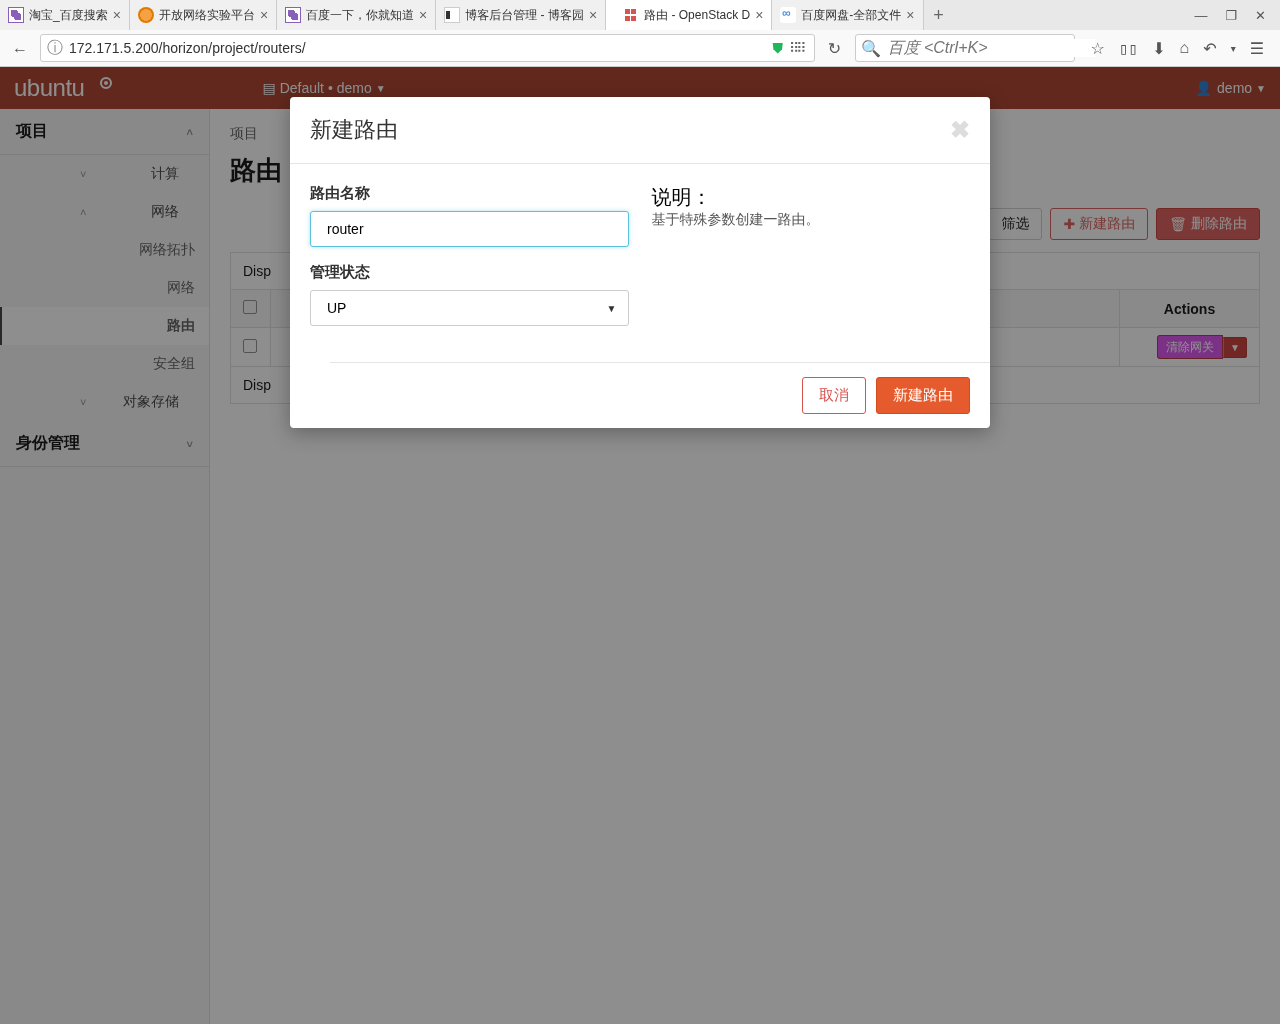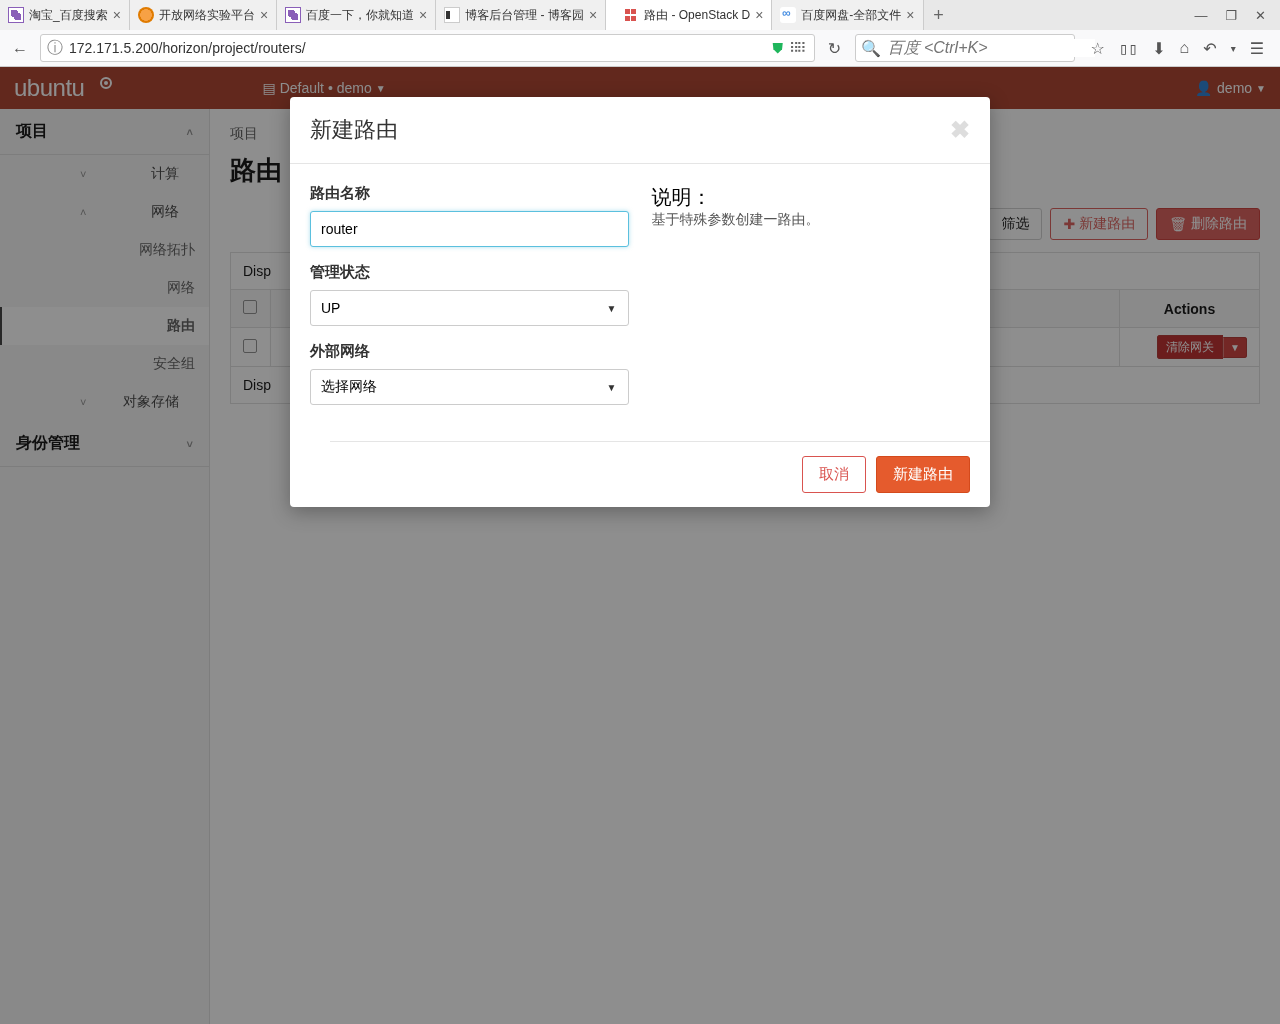--- a/index.html
+++ b/index.html
@@ -53,40 +53,40 @@
 .side-item.active { background: #fff; font-weight: bold; border-left: 3px solid #333; margin-left:-1px;}
 .chev { font-size: 11px; color: #888; }
 
 .main { flex: 1; padding: 16px 20px; position: relative; }
 .breadcrumb { font-size: 14px; color: #555; margin-bottom: 10px; }
 .page-title { font-size: 26px; margin-bottom: 20px; }
 .action-row { display: flex; justify-content: flex-end; gap: 8px; margin-bottom: 12px; }
 .btn { padding: 6px 12px; border: 1px solid #ccc; border-radius: 3px; background: #fff; font-size: 14px; cursor: pointer; display:inline-flex; align-items:center; gap:4px;}
 .btn-primary-outline { color: #d9534f; border-color: #d9534f; }
 .btn-danger { background: #d9534f; color: #fff; border-color: #c9302c; }
-.btn-danger-sm { background:#b91c1c; color:#fff; font-size:12px; padding:4px 8px; border:1px solid #ac2925; border-radius:3px 0 0 3px;}
+.btn-danger-sm { background:#d946ef; color:#fff; font-size:12px; padding:4px 8px; border:1px solid #ac2925; border-radius:3px 0 0 3px;}
 .btn-drop{background:#c9302c;border:1px solid #ac2925;border-left:1px solid rgba(255,255,255,0.3);color:#fff;padding:4px 6px;border-radius:0 3px 3px 0;font-size:10px;}
 
 .tbl { width: 100%; border: 1px solid #ddd; border-collapse: collapse; }
 .tbl th, .tbl td { border: 1px solid #ddd; padding: 10px 12px; text-align: left; font-size: 14px; }
 .tbl th { background: #f7f7f7; font-weight: bold; }
 .chk { width:14px; height:14px; border:1px solid #888; display:inline-block; border-radius:2px;}
 
 
 .modal-backdrop { position: absolute; inset: 0; background: rgba(30,30,30,0.5); display: flex; align-items: flex-start; justify-content: center; padding-top: 30px; }
 .modal { width: 700px; background: #fff; border-radius: 4px; box-shadow: 0 5px 20px rgba(0,0,0,0.3); }
 .modal-header { padding: 18px 20px; border-bottom: 1px solid #e5e5e5; display: flex; justify-content: space-between; align-items:center;}
 .modal-title { font-size: 22px; color: #333; }
 .modal-close { color: #ddd; font-size: 24px; cursor: pointer; font-weight:bold;}
 .modal-body { padding: 20px; display: flex; gap: 23px; }
 .form-col { flex: 1; }
 .desc-col { flex: 1; }
 .form-group { margin-bottom: 16px; }
 .form-label { display: block; font-size: 15px; font-weight: bold; margin-bottom: 8px; color: #333; }
-.form-control { width: 100%; height: 36px; padding: 0 10px; border: 1px solid #ccc; border-radius: 3px; font-size: 14px; }
+.form-control { width: 100%; height: 36px; padding: 0 16px; border: 1px solid #ccc; border-radius: 3px; font-size: 14px; }
 .form-control.focused { border: 1px solid #5bc0de; box-shadow: 0 0 4px rgba(91,192,222,0.5); }
 .select-wrap { position: relative; }
 .select-wrap::after { content: "▼"; position: absolute; right: 12px; top: 50%; transform: translateY(-50%); font-size: 10px; color: #333; pointer-events: none; }
 .desc-title { font-size: 20px; }
 .desc-text { font-size: 14px; color: #555; }
 .modal-footer { padding: 14px 20px; border-top: 1px solid #e5e5e5; display: flex; justify-content: flex-end; gap: 10px; margin-left: 40px; }
 .btn-cancel { color: #d9534f; border: 1px solid #d9534f; background: #fff; padding: 8px 16px; border-radius: 3px; font-size: 15px; cursor:pointer;}
 .btn-submit { background: #e55b2d; color: #fff; border: 1px solid #d44a1c; padding: 8px 16px; border-radius: 3px; font-size: 15px; cursor:pointer;}
 </style>
 </head>
@@ -257,26 +257,20 @@
           <div class="form-group">
             <label class="form-label">路由名称</label>
             <input class="form-control focused" value="router" style="">
           </div>
           <div class="form-group">
             <label class="form-label">管理状态</label>
             <div class="select-wrap">
               <input class="form-control" readonly="" value="UP" style="">
             </div>
           </div>
-          <div class="form-group">
-            <label class="form-label">外部网络</label>
-            <div class="select-wrap">
-              <input class="form-control" readonly="" value="选择网络" style="">
-            </div>
-          </div>
         </div>
         <div class="desc-col">
           <div class="desc-title">说明：</div>
           <div class="desc-text">基于特殊参数创建一路由。</div>
         </div>
       </div>
       <div class="modal-footer">
         <button class="btn-cancel">取消</button>
         <button class="btn-submit">新建路由</button>
       </div>

